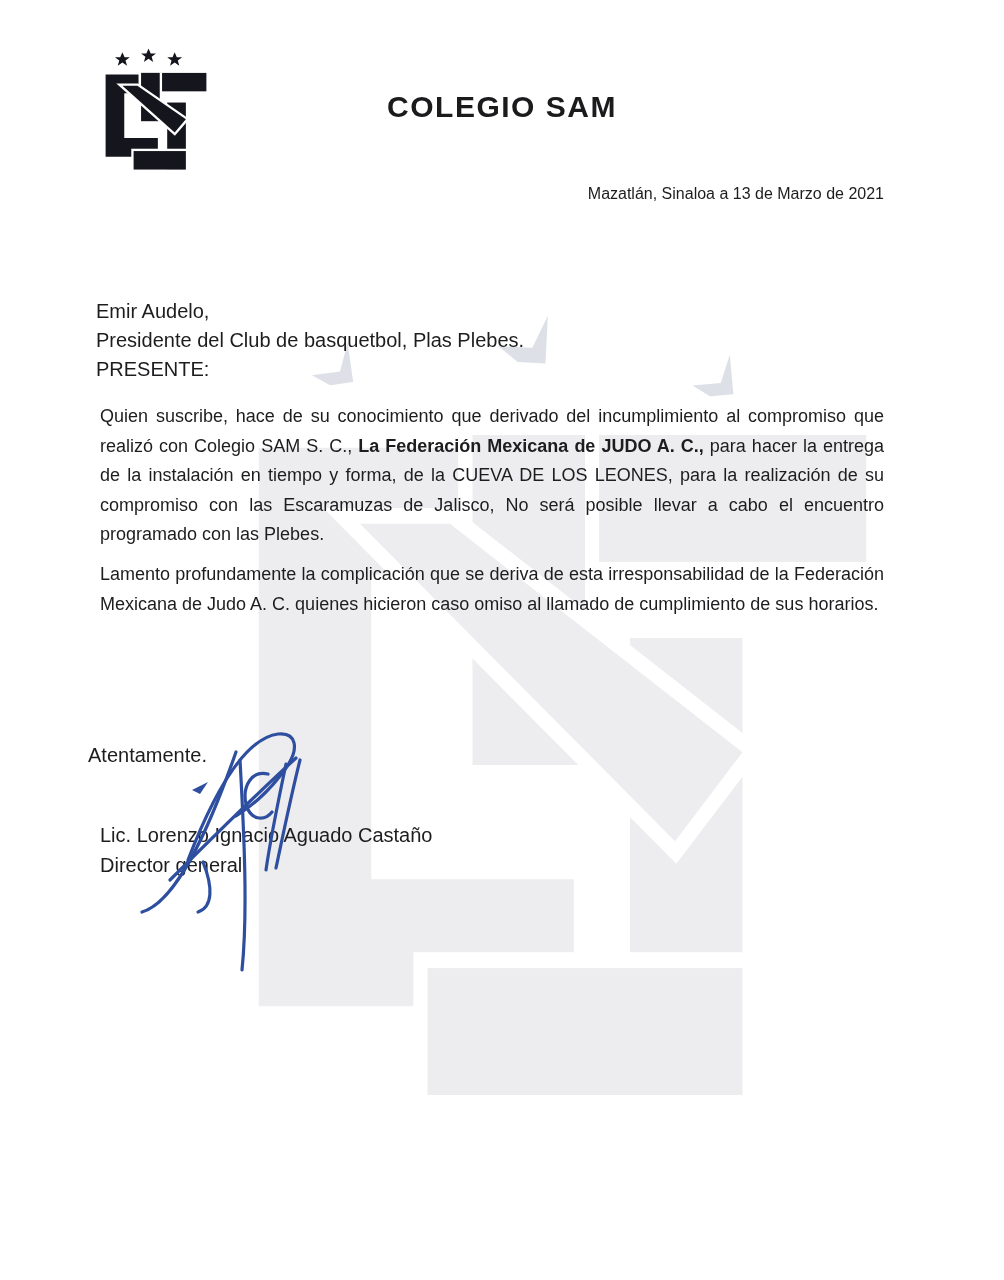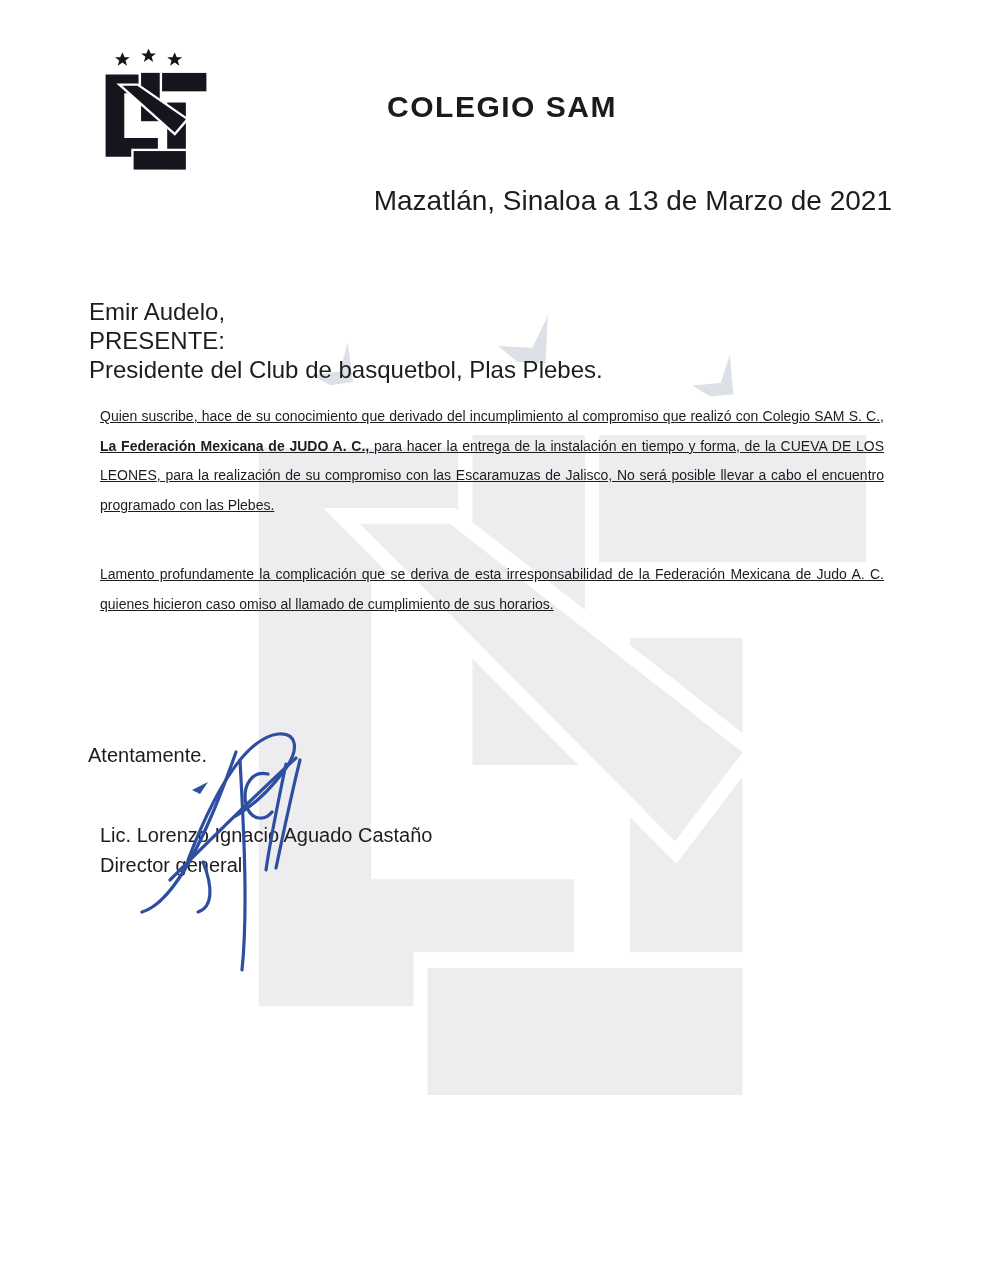--- a/index.html
+++ b/index.html
@@ -31,38 +31,37 @@
     z-index:1;
   }
   .title{
     position:absolute;left:0;top:90px;width:1004px;
     text-align:center;
     font-size:30px;font-weight:700;letter-spacing:1.5px;
     color:#1b1b1d;
     z-index:1;
   }
   .date-line{
-    position:absolute;top:185px;right:112px;
-    font-size:28px;
+    position:absolute;top:185px;right:120px;
+    font-size:16px;
     z-index:1;
   }
   
   .recipient{
-    position:absolute;left:89px;top:297px;
-    font-size:24px;line-height:29px;
+    position:absolute;left:96px;top:297px;
+    font-size:20px;line-height:29px;
     z-index:1;
   }
   
   .para{
     position:absolute;left:100px;width:784px;
-    font-size:14px;line-height:29.6px;
+    font-size:18px;line-height:29.6px;
     text-align:justify;
     margin:0;
     z-index:1;
-    text-decoration:underline;
   }
   .para-1{top:402px;}
   .para-2{top:560px;}
   .para-3{top:661px;}
   .bold{font-weight:700;}
   
   .closing-salutation{
     position:absolute;left:88px;top:744px;
     font-size:20px;z-index:1;
   }
@@ -133,22 +132,22 @@
       <use href="#cs-monogram" width="120" height="104" style="color:#15151e"></use>
     </g>
   </svg>
 
   <div class="title">COLEGIO SAM</div>
 
   <div class="date-line">Mazatlán, Sinaloa a 13 de Marzo de 2021</div>
 
   <div class="recipient">
     <div>Emir Audelo,</div>
+    <div>Presidente del Club de basquetbol, Plas Plebes.</div>
     <div>PRESENTE:</div>
-    <div>Presidente del Club de basquetbol, Plas Plebes.</div>
   </div>
 
   <p class="para para-1"><span>Quien suscribe, hace de su conocimiento que derivado del incumplimiento al compromiso que realizó con Colegio SAM S. C., </span><span class="bold">La Federación Mexicana de JUDO A. C.,</span><span> para hacer la entrega de la instalación en tiempo y forma, de la CUEVA DE LOS LEONES, para la realización de su compromiso con las Escaramuzas de Jalisco, No será posible llevar a cabo el encuentro programado con las Plebes.</span></p>
 
   <p class="para para-2">Lamento profundamente la complicación que se deriva de esta irresponsabilidad de la Federación Mexicana de Judo A. C. quienes hicieron caso omiso al llamado de cumplimiento de sus horarios.</p>
 
 
   <div class="closing-salutation">Atentamente.</div>
 
   <svg class="signature" viewBox="0 0 190 270">

